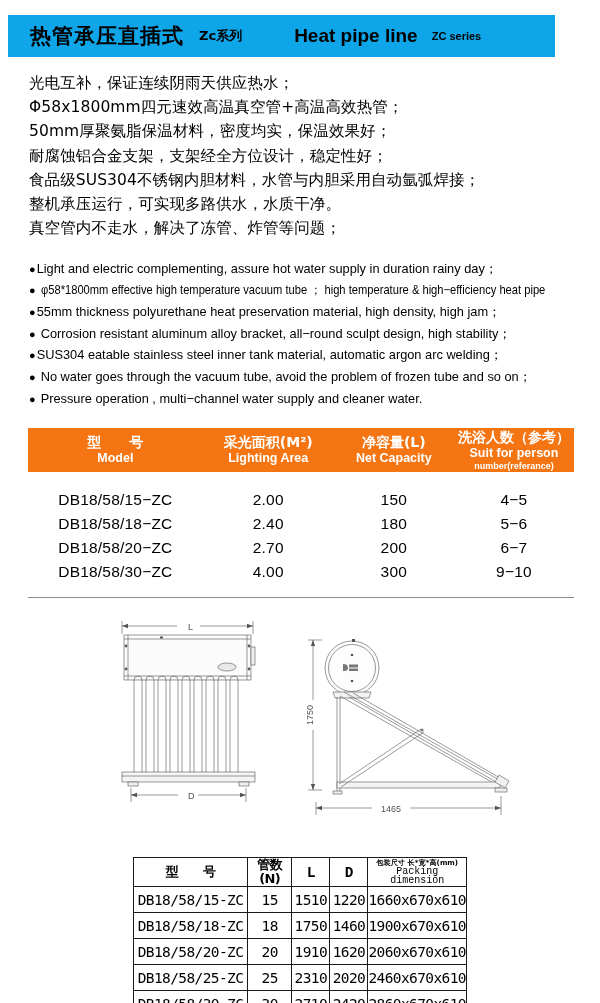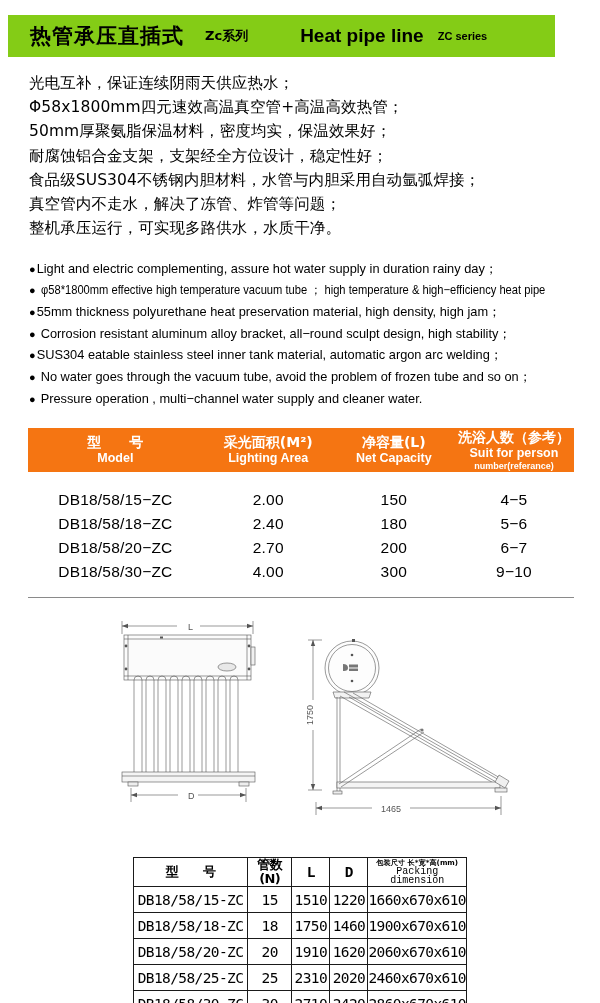--- a/index.html
+++ b/index.html
@@ -16,35 +16,35 @@
     overflow: hidden;
   }
 
   
   .title-band {
     position: absolute;
     left: 8px;
     top: 15px;
     width: 547px;
     height: 42px;
-    background: #84cc16;
+    background: #0ea5e9;
     display: flex;
     align-items: center;
   }
   .title-cn {
     font-size: 21px;
     font-weight: bold;
     letter-spacing: 1px;
     margin-left: 22px;
     font-family: "DejaVu Sans", "Liberation Sans", sans-serif;
   }
   .title-cn-series {
     font-size: 13px;
     font-weight: bold;
-    margin-left: 21px;
+    margin-left: 15px;
     letter-spacing: 0px;
     font-family: "DejaVu Sans", "Liberation Sans", sans-serif;
   }
   .title-en {
     font-size: 19px;
     font-weight: bold;
     margin-left: 52px;
     letter-spacing: 0px;
   }
   .title-en-series {
@@ -208,22 +208,22 @@
   <span class="title-en">Heat pipe line</span>
   <span class="title-en-series">ZC series</span>
 </div>
 
 <div class="cn-list">
   <div class="cn-line">光电互补，保证连续阴雨天供应热水；</div>
   <div class="cn-line">Φ58x1800mm四元速效高温真空管+高温高效热管；</div>
   <div class="cn-line">50mm厚聚氨脂保温材料，密度均实，保温效果好；</div>
   <div class="cn-line">耐腐蚀铝合金支架，支架经全方位设计，稳定性好；</div>
   <div class="cn-line">食品级SUS304不锈钢内胆材料，水管与内胆采用自动氩弧焊接；</div>
+  <div class="cn-line">整机承压运行，可实现多路供水，水质干净。</div>
   <div class="cn-line">真空管内不走水，解决了冻管、炸管等问题；</div>
-  <div class="cn-line">整机承压运行，可实现多路供水，水质干净。</div>
 </div>
 
 <div class="en-list">
   <div class="en-line">
     <span class="dot">●</span>
     <span class="txt">Light and electric complementing, assure hot water supply in duration rainy day；</span>
   </div>
   <div class="en-line narrow pad">
     <span class="dot">●</span>
     <span class="txt">φ58*1800mm effective high temperature vacuum tube ；  high temperature &amp; high−efficiency heat pipe</span>

